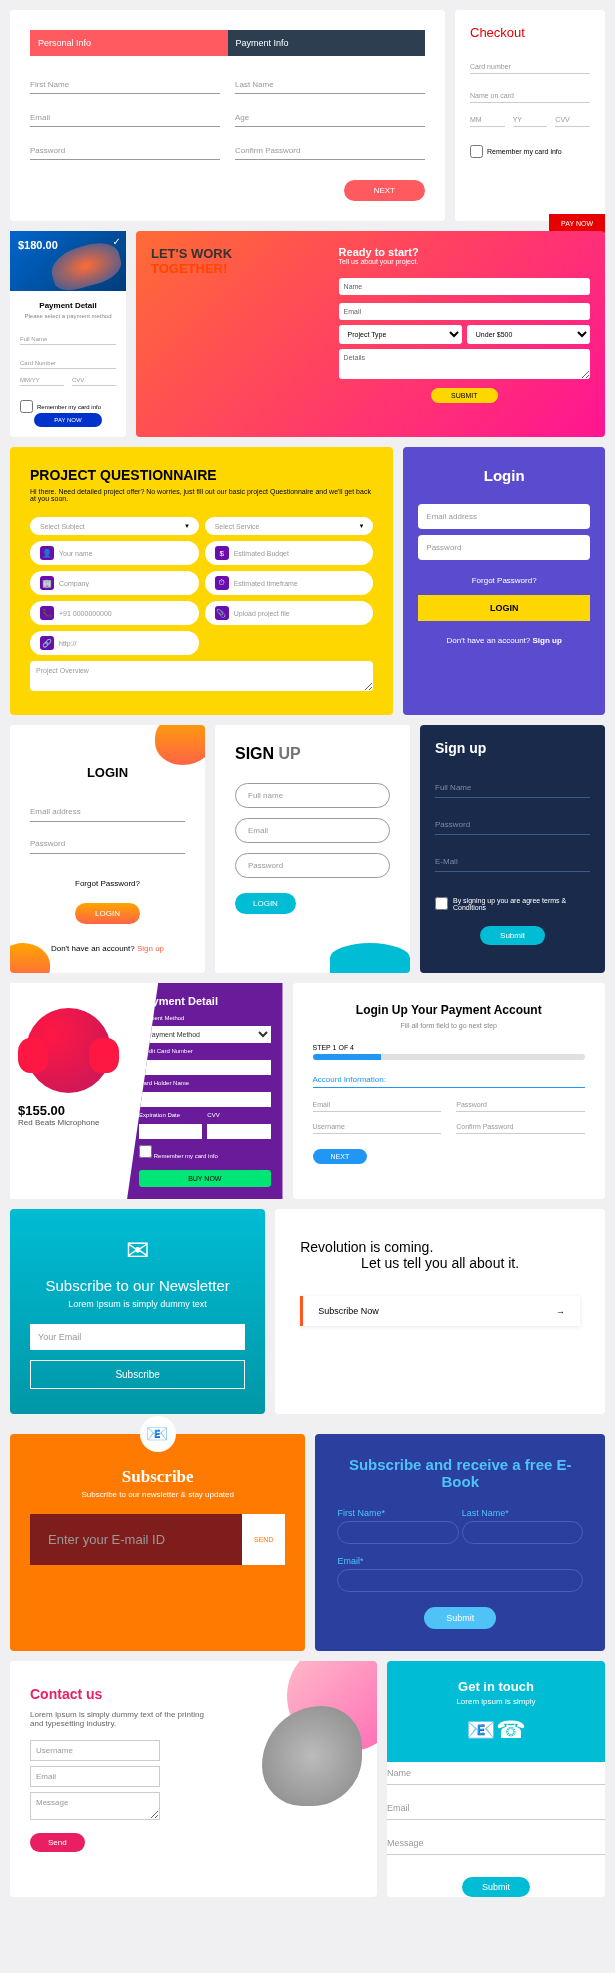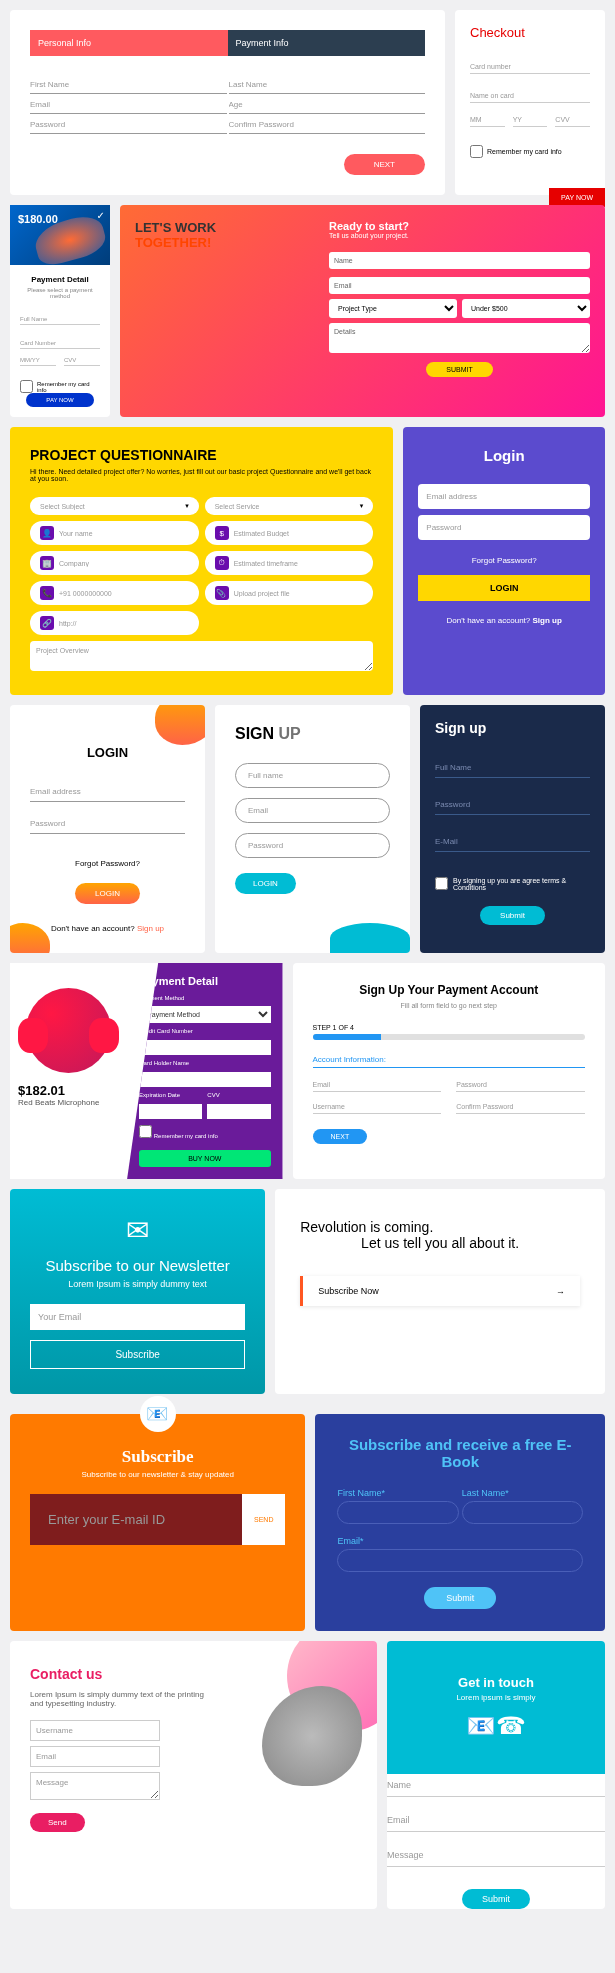--- a/index.html
+++ b/index.html
@@ -6,35 +6,35 @@
 body{background:#f0f0f2;width:615px;padding:10px}
 .row{display:flex;gap:10px;margin-bottom:10px}
 .card{background:#fff;border-radius:4px;position:relative}
 
 
 .c1{flex:1;padding:20px}
 .tabs{display:flex;margin-bottom:20px}
 .tab{flex:1;padding:8px;text-align:left;font-size:9px;color:#fff}
 .tab.active{background:#ff5a5f}
 .tab.inactive{background:#2c3e50}
-.c1-grid{display:grid;grid-template-columns:1fr 1fr;gap:2px}
+.c1-grid{display:grid;grid-template-columns:1fr 1fr;gap:15px}
 .c1-field{border:none;border-bottom:1px solid #999;font-size:8px;padding:4px 0;color:#555}
 .c1-btn{float:right;background:#ff5a5f;color:#fff;border:none;padding:6px 30px;border-radius:15px;font-size:8px;margin-top:20px}
 
 
 .c2{width:150px;padding:15px}
 .c2 h3{color:#e60000;font-size:13px;margin-bottom:15px;font-weight:normal}
 .c2-field{width:100%;border:none;border-bottom:1px solid #ccc;font-size:7px;padding:3px 0;margin-bottom:10px}
 .c2-row{display:flex;gap:8px}
 .c2-row input{flex:1;width:30px}
 .c2-check{font-size:7px;display:flex;align-items:center;gap:4px;margin-top:8px}
 .c2-btn{position:absolute;right:0;bottom:-12px;background:#e60000;color:#fff;border:none;padding:6px 12px;font-size:7px}
 
 
-.c3{width:100px}
+.c3{width:116px}
 .c3-top{background:linear-gradient(135deg,#0066cc,#003d7a);padding:8px;position:relative;height:60px}
 .c3-price{color:#fff;font-size:11px;font-weight:bold}
 .nike{position:absolute;right:5px;top:5px;color:#fff;font-size:10px}
 .shoe{width:70px;height:40px;background:radial-gradient(ellipse,#ff6b35,#2c5aa0);border-radius:50% 40% 40% 30%;position:absolute;right:5px;top:15px;transform:rotate(-15deg)}
 .c3-body{padding:10px}
 .c3-body h4{font-size:8px;text-align:center;margin-bottom:3px}
 .c3-sub{font-size:6px;text-align:center;color:#888;margin-bottom:8px}
 .c3-field{width:100%;border:none;border-bottom:1px solid #ccc;font-size:6px;padding:2px 0;margin-bottom:6px}
 .c3-row{display:flex;gap:8px}
 .c3-btn{display:block;margin:0 auto;background:#0033cc;color:#fff;border:none;padding:4px 20px;border-radius:10px;font-size:6px}
@@ -166,21 +166,21 @@
 .c16 h4{color:#e91e63;font-size:14px;margin-bottom:8px}
 .c16 p{font-size:8px;color:#666;margin-bottom:12px;max-width:180px}
 .c16-field{width:130px;border:1px solid #ccc;padding:5px;font-size:8px;margin-bottom:5px;display:block}
 .c16-ta{height:28px}
 .c16-btn{background:#e91e63;color:#fff;border:none;padding:5px 18px;border-radius:12px;font-size:8px;margin-top:8px}
 .people{position:absolute;right:15px;top:45px;width:100px;height:100px;background:radial-gradient(circle,#bbb,#888);border-radius:60% 40% 50% 40%}
 .cblob{position:absolute;top:-20px;right:-20px;width:110px;height:110px;background:linear-gradient(135deg,#ffc0cb,#ff69b4);border-radius:60% 40% 50% 60%}
 
 
 .c17{flex:1;padding:0;overflow:hidden}
-.c17-top{background:#00bcd4;padding:34px;text-align:center;color:#fff}
+.c17-top{background:#00bcd4;padding:18px;text-align:center;color:#fff}
 .c17-top h4{font-size:13px;margin-bottom:3px}
 .c17-top p{font-size:8px;margin-bottom:10px}
 .phone-icon{font-size:24px}
 .c17-body{padding:0}
 .c17-field{width:100%;border:none;border-bottom:1px solid #ccc;padding:6px 0;font-size:9px;margin-bottom:12px}
 .c17-btn{display:block;margin:10px auto 0;background:#00bcd4;color:#fff;border:none;padding:5px 20px;border-radius:12px;font-size:9px}
 
 ::placeholder{color:#999}
 .c4-field::placeholder{color:#666}
 .c9-field::placeholder{color:#7a8ab0}
@@ -346,41 +346,41 @@
         <span>By signing up you are agree terms &amp; Conditions</span>
       </label>
   <button class="c9-btn">Submit</button>
 </div>
 </div>
 
 <div class="row">
 <div class="card c10">
   <div class="c10-left">
     <div class="headphones"></div>
-    <div class="c10-price">$182.01</div>
+    <div class="c10-price">$155.00</div>
     <div class="c10-name">Red Beats Microphone</div>
   </div>
   <div class="c10-right">
     <h4>Payment Detail</h4>
     <div class="c10-lbl">Payment Method</div>
     <select class="c10-field"><option>Payment Method</option></select>
     <div class="c10-lbl">Credit Card Number</div>
     <input class="c10-field" style="">
     <div class="c10-lbl">Card Holder Name</div>
     <input class="c10-field" style="">
     <div class="c10-row">
       <div style="flex:1"><div class="c10-lbl">Expiration Date</div><input class="c10-field" style=""></div>
       <div style="flex:1"><div class="c10-lbl">CVV</div><input class="c10-field" style=""></div>
     </div>
     <label class="c10-chk"><input type="checkbox" style=""> <span>Remember my card info</span></label>
     <button class="c10-btn">BUY NOW</button>
   </div>
 </div>
 <div class="card c11">
-  <h4>Sign Up Your Payment Account</h4>
+  <h4>Login Up Your Payment Account</h4>
   <div class="sub">Fill all form field to go next step</div>
   <div class="c11-step">STEP 1 OF 4</div>
   <div class="c11-bar">
         <div class="c11-fill"></div>
       </div>
   <div class="c11-sec">Account Information:</div>
   <div class="c11-grid">
     <input class="c11-field" placeholder="Email" style="">
     <input class="c11-field" placeholder="Password" style="">
     <input class="c11-field" placeholder="Username" style="">

